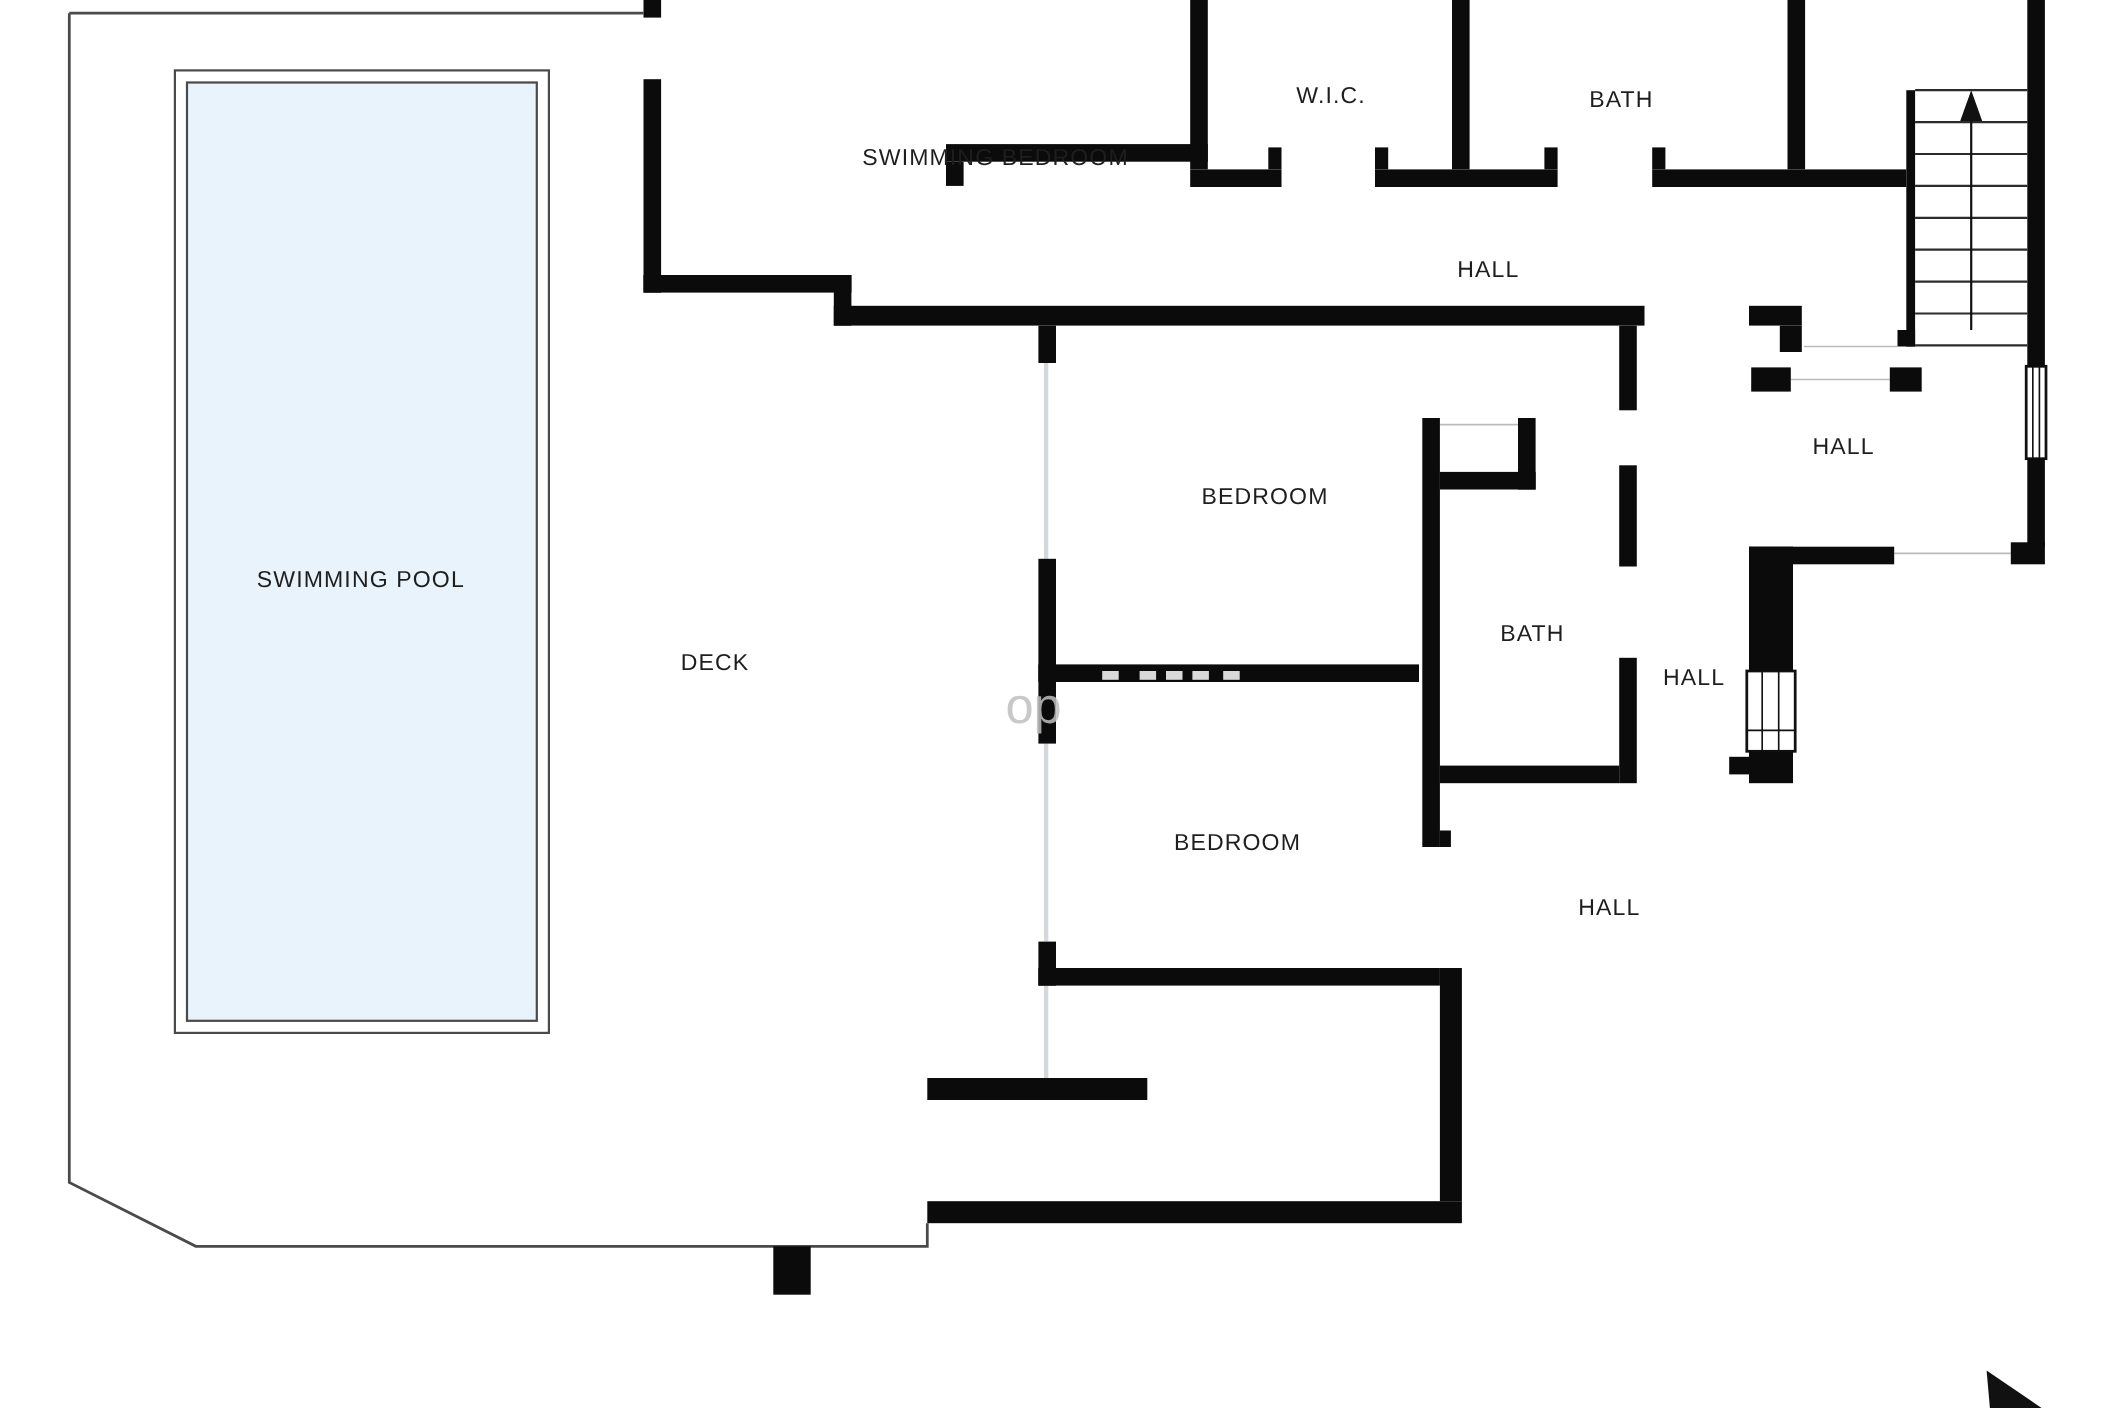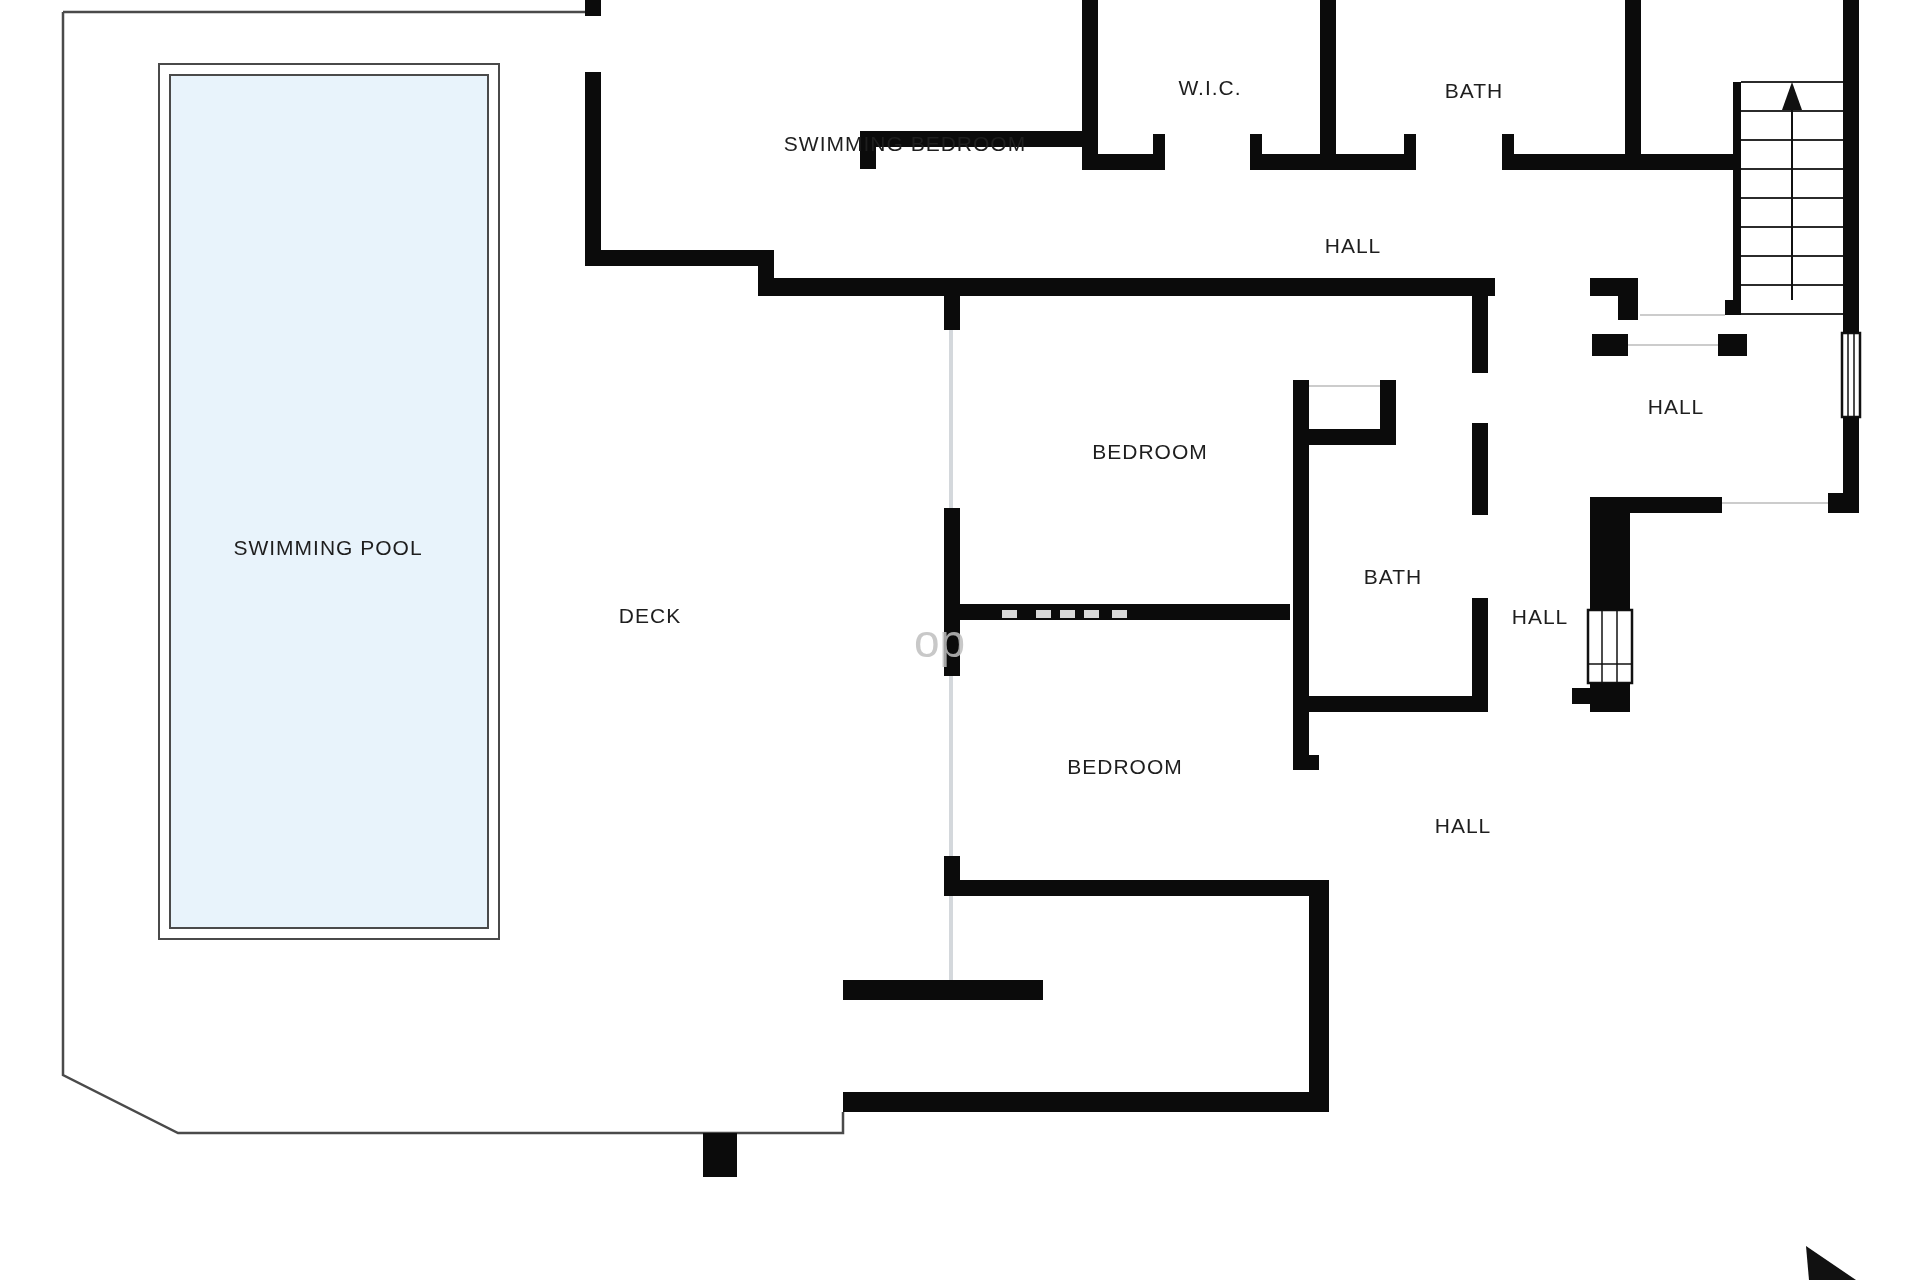--- a/index.html
+++ b/index.html
@@ -139,22 +139,22 @@
     </div>
 
   <div id="wm-letters">op</div>
   <div class="wm-dash" style="left:1002px"></div>
   <div class="wm-dash" style="left:1036px"></div>
   <div class="wm-dash" style="left:1060px"></div>
   <div class="wm-dash" style="left:1084px"></div>
   <div class="wm-dash" style="left:1112px"></div>
 
   <div id="labels">
-      <div class="room-label" style="left: 328px; top: 548px;">SWIMMING POOL</div>
-      <div class="room-label" style="left: 650px; top: 616px;">DECK</div>
+      <div class="room-label" style="left: 328px; top: 528px;">SWIMMING POOL</div>
+      <div class="room-label" style="left: 650px; top: 603px;">DECK</div>
       <div class="room-label" style="left: 905px; top: 144px;">SWIMMING BEDROOM</div>
       <div class="room-label" style="left: 1210px; top: 88px;">W.I.C.</div>
       <div class="room-label" style="left: 1474px; top: 91px;">BATH</div>
       <div class="room-label" style="left: 1353px; top: 246px;">HALL</div>
       <div class="room-label" style="left: 1676px; top: 407px;">HALL</div>
       <div class="room-label" style="left: 1150px; top: 452px;">BEDROOM</div>
       <div class="room-label" style="left: 1393px; top: 577px;">BATH</div>
       <div class="room-label" style="left: 1540px; top: 617px;">HALL</div>
       <div class="room-label" style="left: 1125px; top: 767px;">BEDROOM</div>
       <div class="room-label" style="left: 1463px; top: 826px;">HALL</div>

